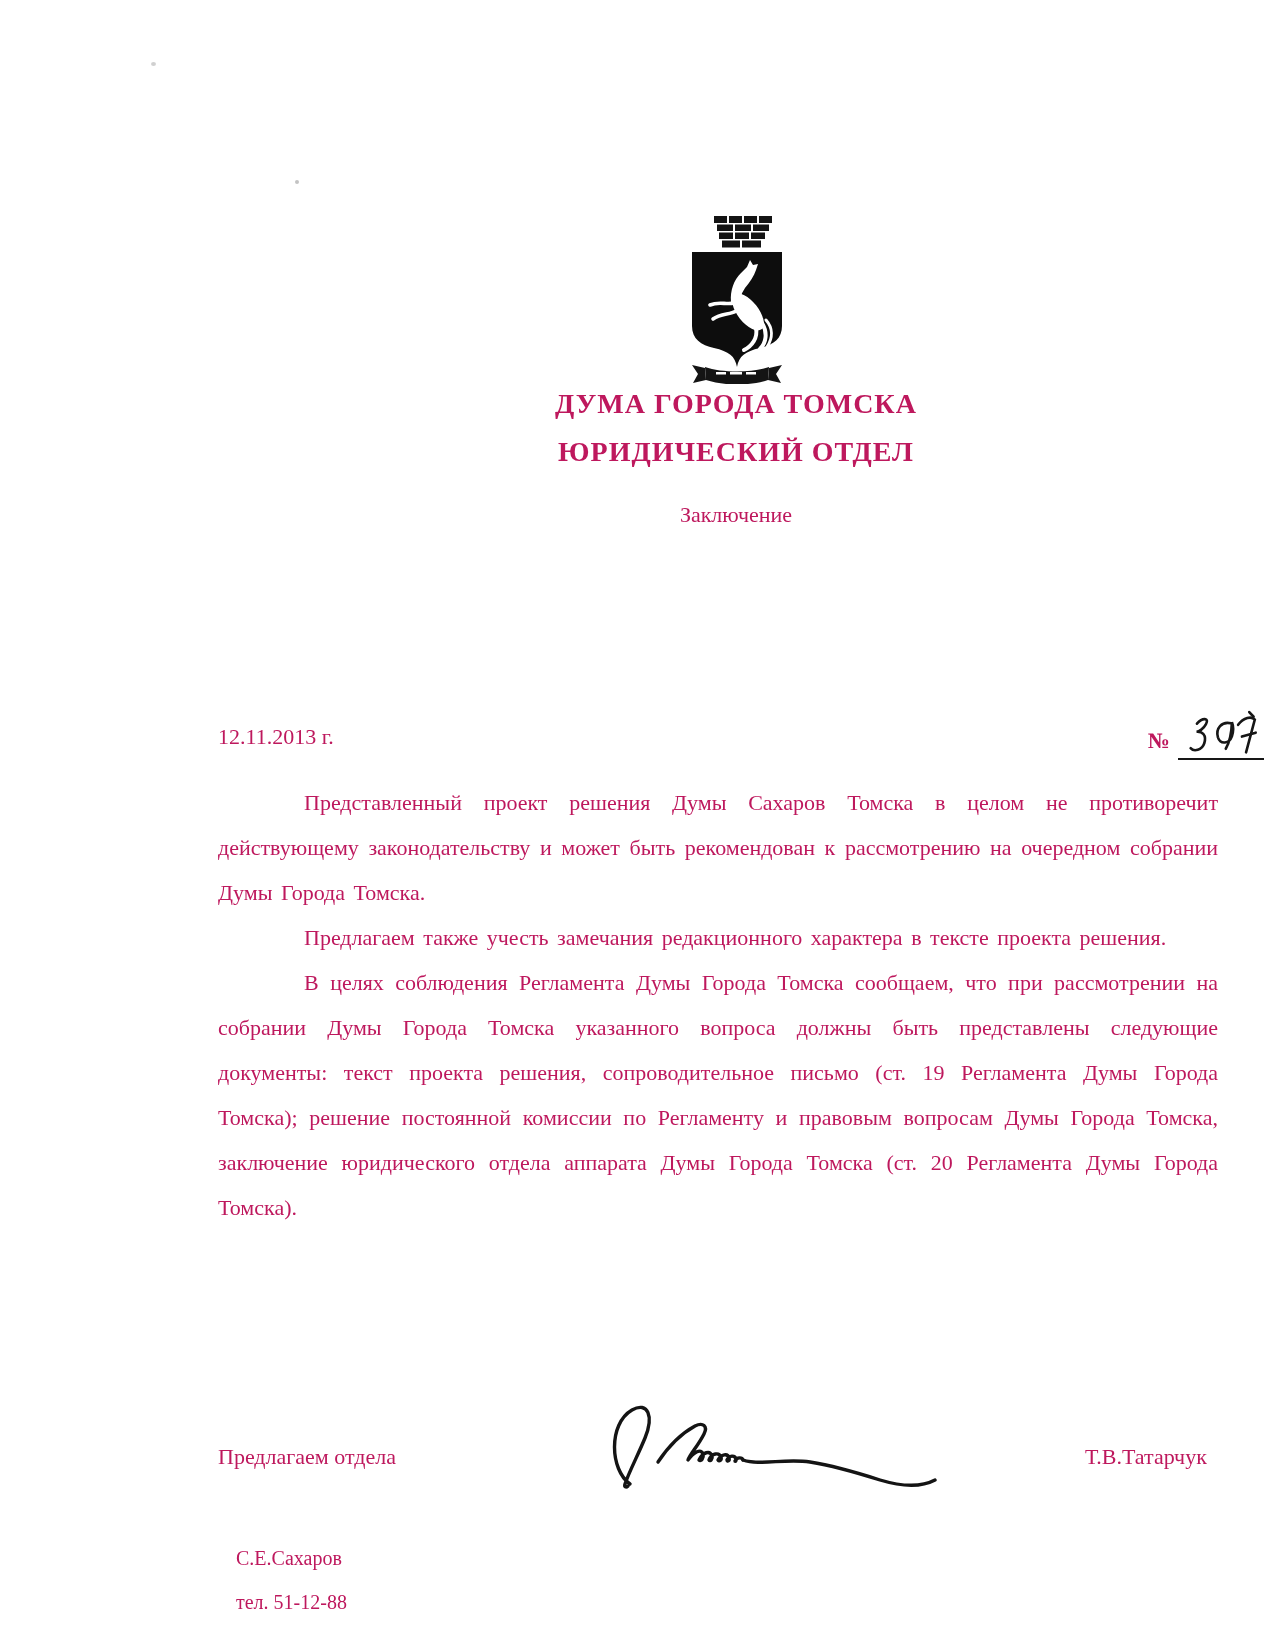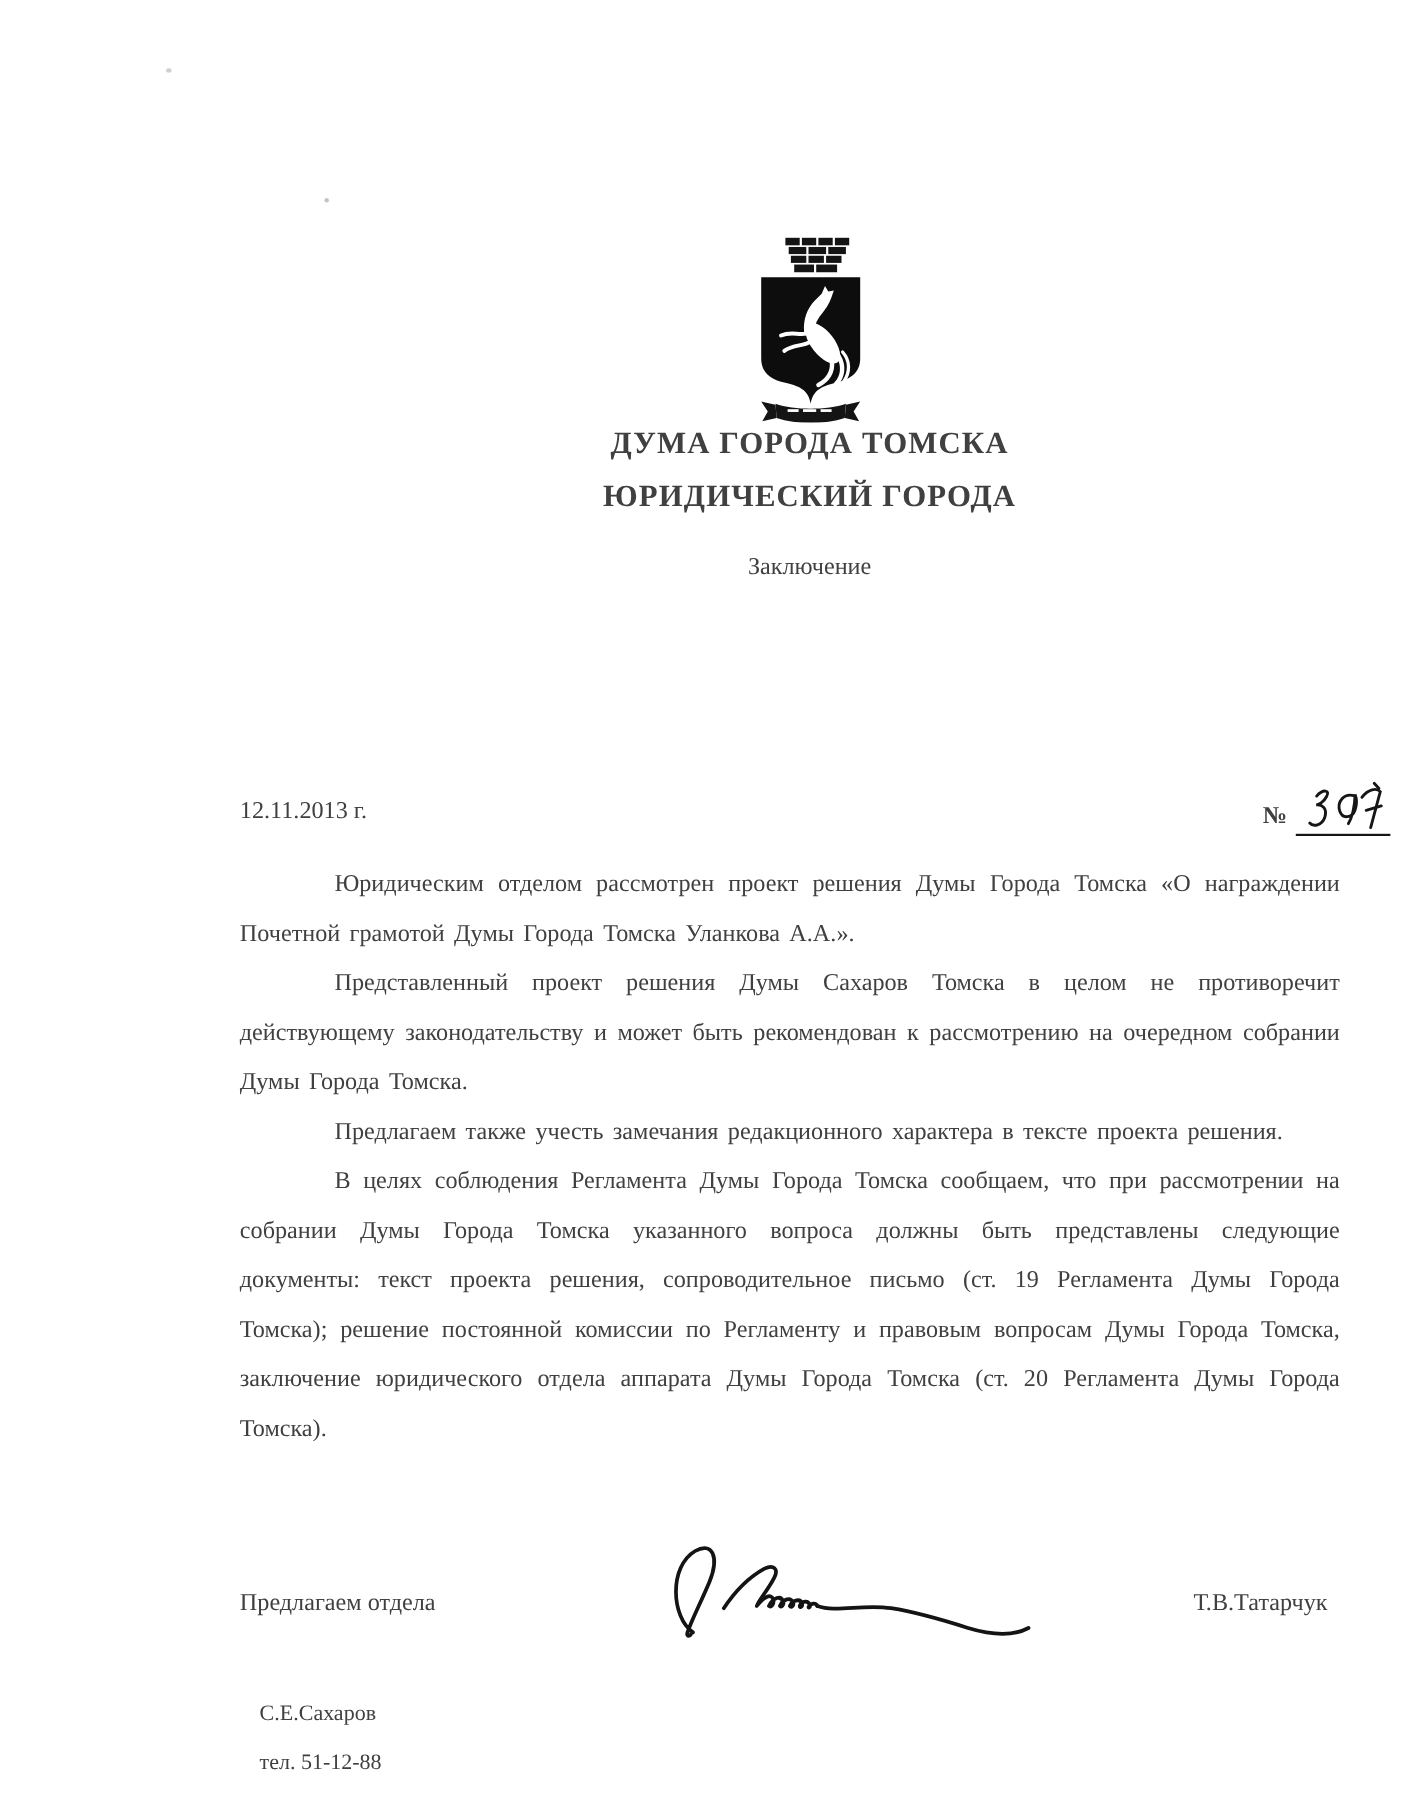--- a/index.html
+++ b/index.html
@@ -1,21 +1,21 @@
 <!DOCTYPE html>
 <html><head>
 <meta charset="utf-8">
 <style>
   html,body { margin:0; padding:0; background:#ffffff; }
   .page {
     position:relative;
     width:1275px; height:1650px;
     background:#ffffff;
     font-family:"Liberation Serif","DejaVu Serif",serif;
-    color:#404040;
+    color:#be185d;
     overflow:hidden;
   }
   
   .emblem { position:absolute; left:690px; top:216px; width:94px; height:168px; }
   .emblem svg { display:block; width:100%; height:100%; }
   
   .org-name {
     position:absolute; top:388px; left:218px; width:1036px;
     text-align:center; font-size:28px; font-weight:bold; letter-spacing:1px;
     white-space:nowrap;
@@ -111,42 +111,41 @@
         <polygon points="79,152 92,149 86,158 91,167 78,164" fill="#141414"></polygon>
         <path d="M15,151 C32,157 62,157 79,151 L78,164 C60,170 34,170 16,164 Z" fill="#141414"></path>
         <rect x="26" y="156" width="10" height="2.5" fill="#ffffff"></rect>
         <rect x="40" y="156" width="12" height="2.5" fill="#ffffff"></rect>
         <rect x="56" y="156" width="10" height="2.5" fill="#ffffff"></rect>
       </g>
     </svg>
   </div>
 
   <div class="org-name">ДУМА ГОРОДА ТОМСКА</div>
-  <div class="dept-name">ЮРИДИЧЕСКИЙ ГОРОДА</div>
+  <div class="dept-name">ЮРИДИЧЕСКИЙ ОТДЕЛ</div>
 
   <div class="doc-type">Заключение</div>
 
   <div class="doc-date">12.11.2013 г.</div>
   <div class="doc-number">
     <span class="no-sign">№</span>
     <span class="hidden-value">397</span>
     <svg class="digits" viewBox="0 0 76 52">
       <g fill="none" stroke="#161616" stroke-width="2.6" stroke-linecap="round">
         <path d="M14,10 C20,4 27,5 23,11 C20,16 15,18 13,18 C19,18 23,22 20,30 C17,37 9,38 6,34"></path>
         <path d="M48,12 C39,9 32,16 34,25 C36,33 45,32 48,25 C50,20 50,14 49,11 C48,20 46,30 41,37"></path>
         <path d="M55,14 C61,7 69,6 72,10 L61,42"></path>
         <path d="M58,26 L72,23"></path>
         <path d="M67,2 L71,7"></path>
       </g>
     </svg>
     <span class="underline"></span>
   </div>
 
   <div class="body-text">
-    <p>Юридическим отделом рассмотрен проект решения Думы Города Томска «О награждении Почетной грамотой Думы Города Томска Уланкова А.А.».</p>
     <p>Представленный проект решения Думы Сахаров Томска в целом не противоречит действующему законодательству и может быть рекомендован к рассмотрению на очередном собрании Думы Города Томска.</p>
     <p>Предлагаем также учесть замечания редакционного характера в тексте проекта решения.</p>
     <p>В целях соблюдения Регламента Думы Города Томска сообщаем, что при рассмотрении на собрании Думы Города Томска указанного вопроса должны быть представлены следующие документы: текст проекта решения, сопроводительное письмо (ст. 19 Регламента Думы Города Томска); решение постоянной комиссии по Регламенту и правовым вопросам Думы Города Томска, заключение юридического отдела аппарата Думы Города Томска (ст. 20 Регламента Думы Города Томска).</p>
   </div>
 
   <div class="sign-position">Предлагаем отдела</div>
   <svg class="sign-scribble" viewBox="0 0 350 96">
     <g fill="none" stroke="#141414" stroke-width="3.4" stroke-linecap="round" stroke-linejoin="round">
       <path d="M30,88 C10,74 8,28 32,14 C48,5 54,20 45,42 C38,59 29,76 25,88 C24,91 26,92 28,90"></path>
       <path d="M58,66 C70,48 84,36 95,30 C103,26 108,30 104,38 C98,50 90,58 88,64 C94,56 101,52 103,58 C104,62 101,66 99,64 C103,56 110,54 112,60 C113,63 110,66 109,64 C112,57 119,56 121,61 C122,64 119,66 118,64 C121,58 128,57 129,62 C130,65 127,66 127,64 C129,59 135,59 136,63 C137,65 135,66 135,65 C137,61 142,61 143,64"></path>

